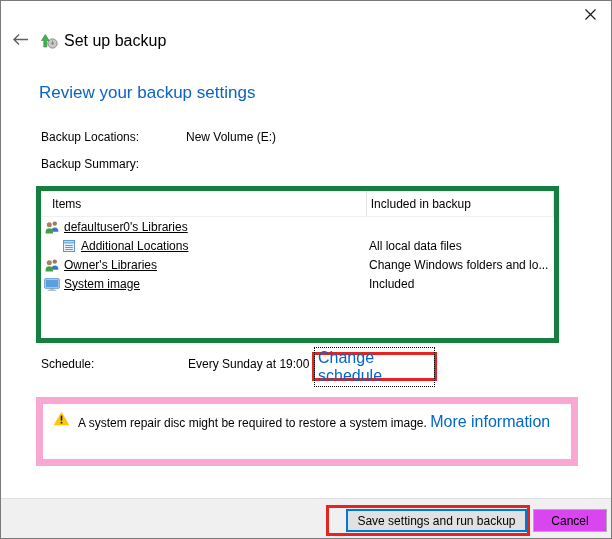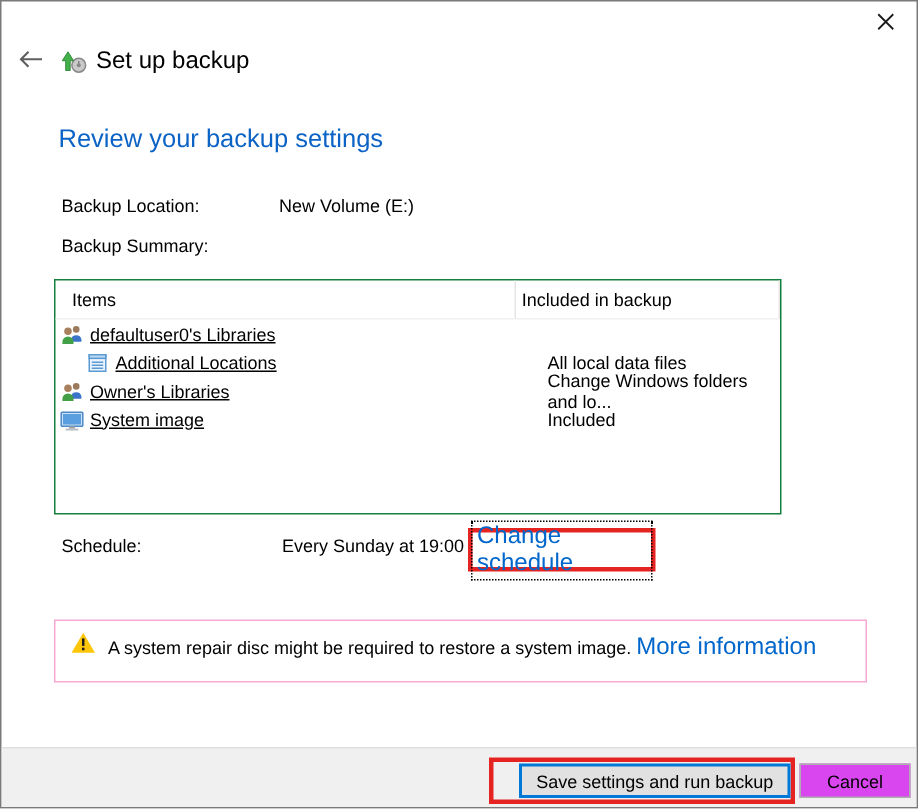--- a/index.html
+++ b/index.html
@@ -15,39 +15,39 @@
   .back-btn{background:none;border:none;padding:0;margin-right:11px;cursor:pointer;display:flex;align-items:center;}
   .app-icon{margin-right:6px;display:flex;align-items:center;}
   .app-title{font-size:16px;}
   
   .heading{left:38px;top:82px;font-size:17px;color:var(--heading,#0066cc);}
   .lbl{font-size:12px;}
   .loc-label{left:40px;top:129px;}
   .loc-value{left:185px;top:129px;}
   .sum-label{left:40px;top:156px;}
   
-  .table{left:35px;top:185px;width:485px;height:157px;border:1px solid #15803d;box-sizing:border-box;background:#fff;}
+  .table{left:35px;top:185px;width:523px;height:157px;border:5px solid #15803d;box-sizing:border-box;background:#fff;}
   .thead{display:flex;height:25px;align-items:stretch;border-bottom:1px solid #f0f0f0;font-size:12px;}
   .th{display:flex;align-items:center;}
   .th1{width:322px;padding-left:11px;}
   .th2{width:187px;padding-left:4px;}
   .vdiv{width:1px;background:#e5e5e5;}
   .trow{position:relative;height:19px;display:flex;align-items:center;padding-left:3px;font-size:12px;cursor:default;text-decoration:underline;}
   .trow .icon{width:16px;height:16px;margin-right:4px;flex:none;display:flex;}
   .trow.indent .icon{margin-left:17px;}
   .included{position:absolute;left:328px;top:0;height:19px;display:flex;align-items:center;}
   
   .sch-label{left:40px;top:356px;}
   .sch-value{left:187px;top:356px;}
   .ann{box-sizing:border-box;border:3px solid var(--annotation,#e52421);display:flex;align-items:center;justify-content:center;background:transparent;}
   .ann-schedule{left:311px;top:351px;width:125px;height:29px;}
   .link{color:var(--link,#0066cc);font-size:16px;cursor:pointer;}
   .focus-dotted{outline:1px dotted #000;padding:1px 3px;}
   
-  .warnbox{left:35px;top:396px;width:542px;height:42px;border:1px solid #f9a8d4;box-sizing:border-box;margin-top:16px;}
+  .warnbox{left:35px;top:396px;width:542px;height:69px;border:7px solid #f9a8d4;box-sizing:border-box;}
   .warn-icon{position:absolute;left:10px;top:7px;display:flex;}
   .warn-text{position:absolute;left:35px;top:9px;font-size:12px;white-space:nowrap;}
   
   .footer{left:0;top:497px;width:100%;height:41px;background:#f0f0f0;border-top:1px solid #dfdfdf;box-sizing:border-box;}
   .ann-save{left:325px;top:504px;width:204px;height:31px;padding-left:17px;}
   .save-btn{width:188px;height:23px;background:#e1e1e1;border:2px solid var(--accent,#0078d7);font-family:inherit;font-size:12px;cursor:pointer;padding:0;}
   .cancel-btn{left:532px;top:508px;width:74px;height:23px;background:#d946ef;border:1px solid #adadad;font-family:inherit;font-size:12px;cursor:pointer;padding:0;}
 </style>
 </head>
 <body>
@@ -76,21 +76,21 @@
         <circle cx="12.5" cy="10.5" r="1.3" fill="#878787"></circle>
         <path d="M12.5 10.5 L12.5 7.6" stroke="#878787" stroke-width="1"></path>
         <path d="M1.5 7.5 L5.3 1.5 L9.1 7.5 L6.8 7.5 L6.8 14 L3.8 14 L3.8 7.5 Z" fill="#43b049" stroke="#2e8535" stroke-width="0.6"></path>
       </svg>
     </span>
     <span class="app-title">Set up backup</span>
   </div>
 
   <div class="abs heading">Review your backup settings</div>
 
-  <div class="abs lbl loc-label">Backup Location:</div>
+  <div class="abs lbl loc-label">Backup Locations:</div>
   <div class="abs lbl loc-value">New Volume (E:)</div>
   <div class="abs lbl sum-label">Backup Summary:</div>
 
   <div class="abs table">
     <div class="thead">
       <div class="th th1">Items</div>
       <div class="vdiv"></div>
       <div class="th th2">Included in backup</div>
       <div class="vdiv"></div>
     </div>

